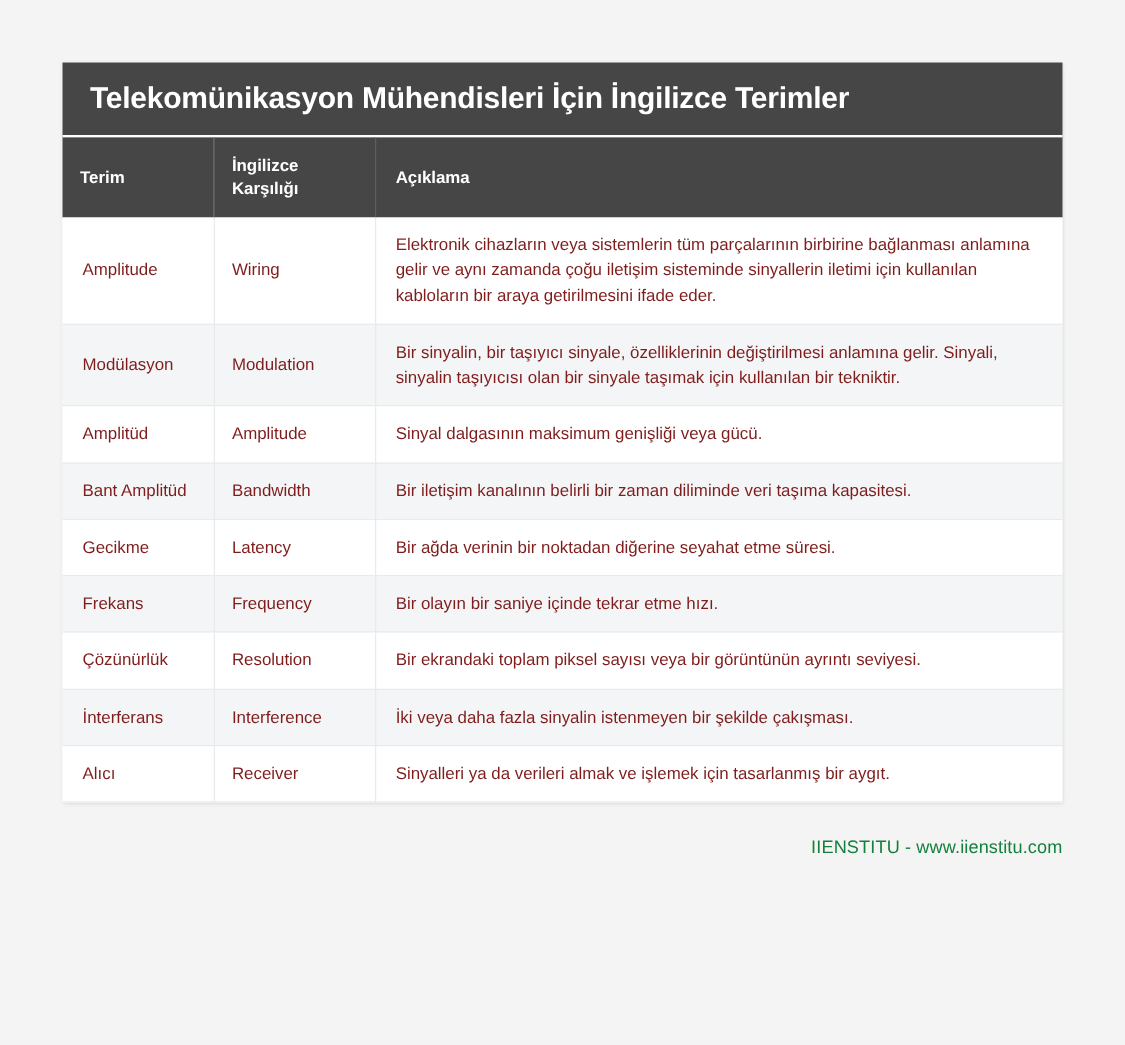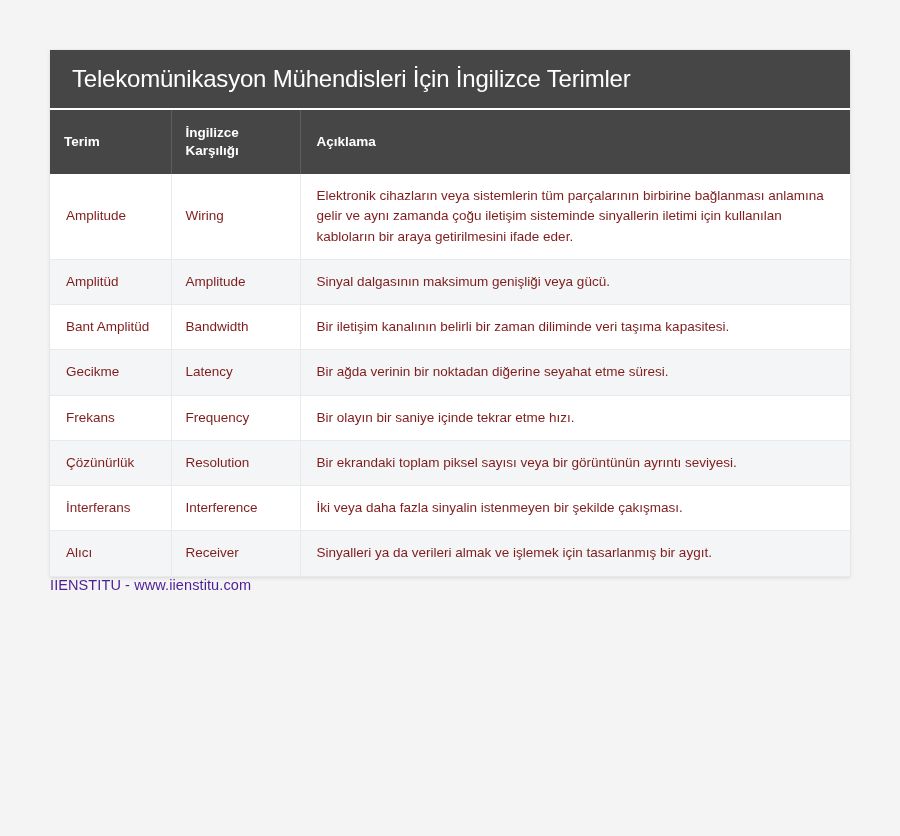--- a/index.html
+++ b/index.html
@@ -32,21 +32,21 @@
     background: #ffffff;
     box-shadow: 0 1px 4px rgba(0,0,0,0.10), 0 0 1px rgba(0,0,0,0.08);
     box-sizing: border-box;
   }
 
   
   .title-bar {
     background: #464646;
     color: #ffffff;
     font-size: 24px;
-    font-weight: normal;
+    font-weight: bold;
     letter-spacing: -0.2px;
     padding: 18px 0 18px 22px;
     line-height: 1.2;
     border-bottom: 2px solid #ffffff;
     box-sizing: border-box;
     height: 60px;
     display: flex;
     align-items: center;
   }
 
@@ -101,23 +101,24 @@
     padding-left: 16px;
     padding-right: 18px;
   }
 
   tbody tr:nth-child(odd)  { background: #ffffff; }
   tbody tr:nth-child(even) { background: #f4f5f6; }
   tbody tr:last-child td   { border-bottom: 1px solid #e8eaec; }
 
   
   .footer {
+    margin-top: 28px;
     width: 800px;
-    text-align: left;
-    color: #4c1d95;
+    text-align: right;
+    color: #15803d;
     font-size: 14.5px;
     letter-spacing: 0.1px;
   }
 </style>
 </head>
 <body>
 
 <div class="page">
 
   <div class="card">
@@ -135,20 +136,25 @@
           <th class="term-head">Terim</th>
           <th>İngilizce Karşılığı</th>
           <th class="desc-head">Açıklama</th>
         </tr>
       </thead>
       <tbody id="terms-body">
           <tr>
             <td class="td-term">Amplitude</td>
             <td class="td-english">Wiring</td>
             <td class="td-desc">Elektronik cihazların veya sistemlerin tüm parçalarının birbirine bağlanması anlamına gelir ve aynı zamanda çoğu iletişim sisteminde sinyallerin iletimi için kullanılan kabloların bir araya getirilmesini ifade eder.</td>
+          </tr>
+          <tr>
+            <td class="td-term">Modülasyon</td>
+            <td class="td-english">Modulation</td>
+            <td class="td-desc">Bir sinyalin, bir taşıyıcı sinyale, özelliklerinin değiştirilmesi anlamına gelir. Sinyali, sinyalin taşıyıcısı olan bir sinyale taşımak için kullanılan bir tekniktir.</td>
           </tr>
           <tr>
             <td class="td-term">Amplitüd</td>
             <td class="td-english">Amplitude</td>
             <td class="td-desc">Sinyal dalgasının maksimum genişliği veya gücü.</td>
           </tr>
           <tr>
             <td class="td-term">Bant Amplitüd</td>
             <td class="td-english">Bandwidth</td>
             <td class="td-desc">Bir iletişim kanalının belirli bir zaman diliminde veri taşıma kapasitesi.</td>

